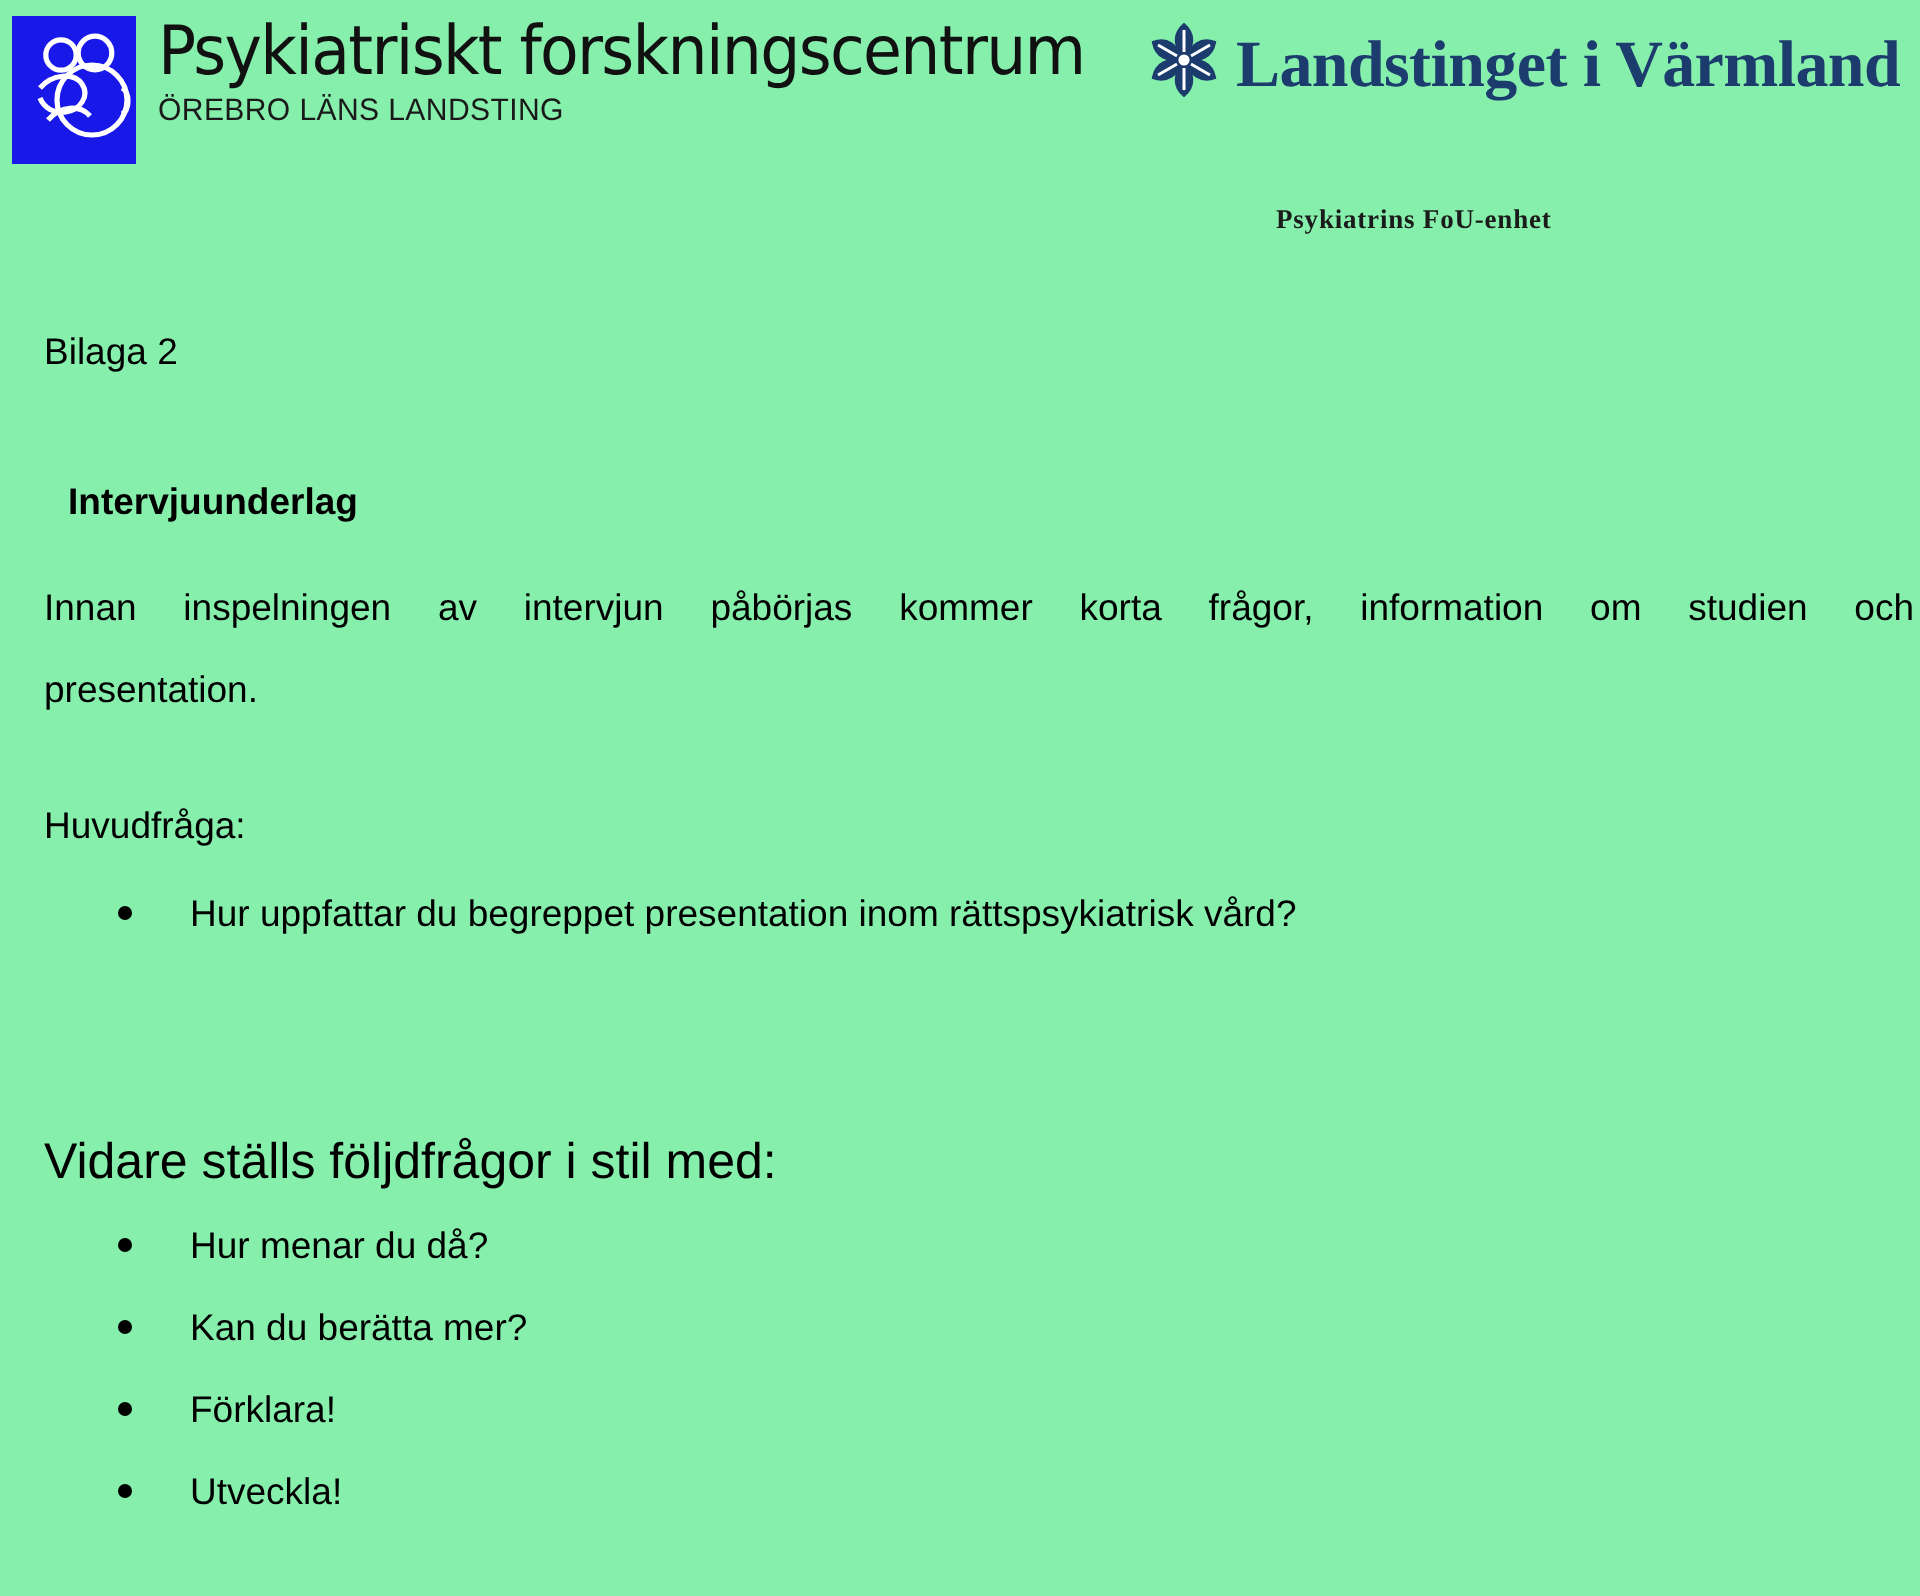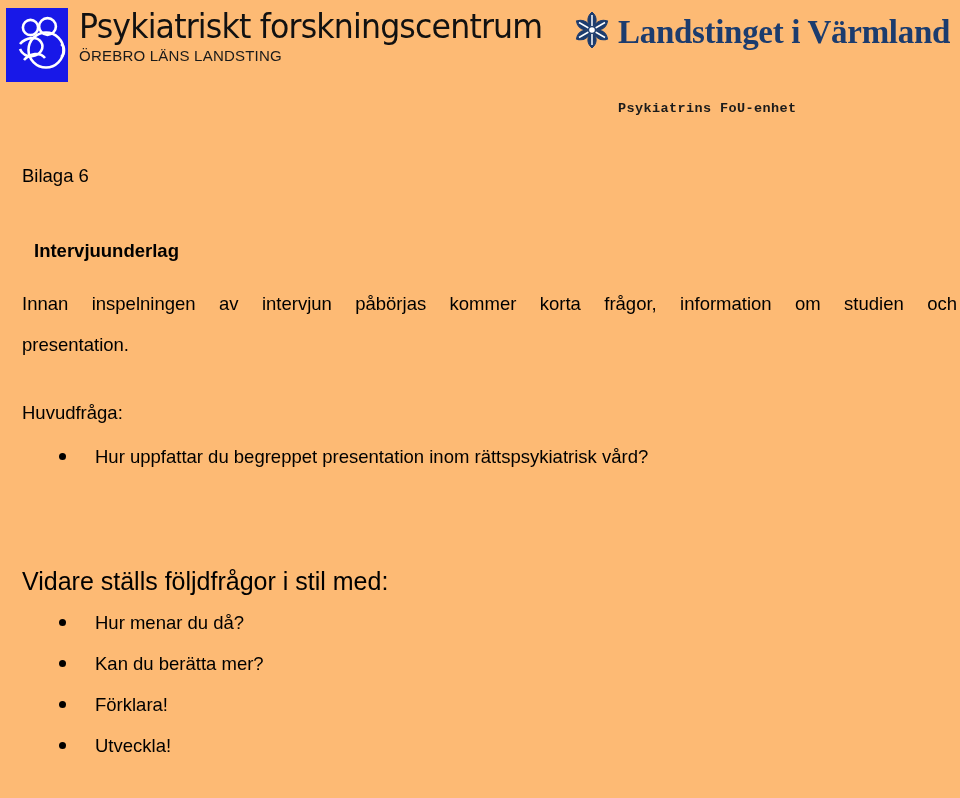--- a/index.html
+++ b/index.html
@@ -14,21 +14,21 @@
     overflow: hidden;
     font-family: "Liberation Sans", "DejaVu Sans", sans-serif;
     color: #000000;
     -webkit-font-smoothing: antialiased;
   }
 
   .page {
     position: relative;
     width: 960px;
     height: 798px;
-    background: #fdba74;
+    background: #86efac;
   }
 
   
   .header {
     position: absolute;
     left: 0;
     top: 0;
     width: 960px;
     height: 90px;
   }
@@ -93,28 +93,28 @@
     font-family: "Liberation Serif", "DejaVu Serif", serif;
     font-size: 33px;
     line-height: 38px;
     font-weight: 700;
     color: #1C3C6E;
     white-space: nowrap;
     margin-left: 6px;
     letter-spacing: -0.3px;
   }
   .logo-right-sub {
-    font-family: Liberation Mono, monospace;
+    font-family: Liberation Serif, serif;
     font-size: 13.5px;
     line-height: 16px;
     font-weight: 700;
     letter-spacing: 0.4px;
     color: #1b1b1b;
     white-space: nowrap;
-    margin-left: 46px;
+    margin-left: 66px;
     margin-top: 3px;
   }
 
   
   .doc {
     position: absolute;
     left: 22px;
     top: 0;
     width: 936px;
   }
@@ -269,21 +269,21 @@
           </svg>
         </span>
         <span class="logo-right-title">Landstinget i Värmland</span>
       </span>
       <span class="logo-right-sub">Psykiatrins FoU-enhet</span>
     </div>
   </div>
 
   <div class="doc">
 
-    <div class="line-bilaga">Bilaga 6</div>
+    <div class="line-bilaga">Bilaga 2</div>
 
     <div class="line-heading">Intervjuunderlag</div>
 
     <div class="para-intro">
       <span class="jline stretch">Innan inspelningen av intervjun påbörjas kommer korta frågor, information om studien och</span>
       <span class="jline">presentation.</span>
     </div>
 
     <div class="line-huvudfraga">Huvudfråga:</div>
 

